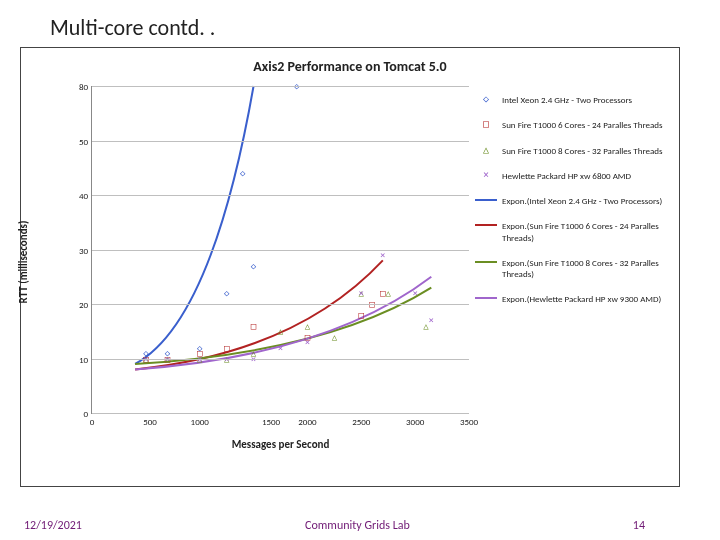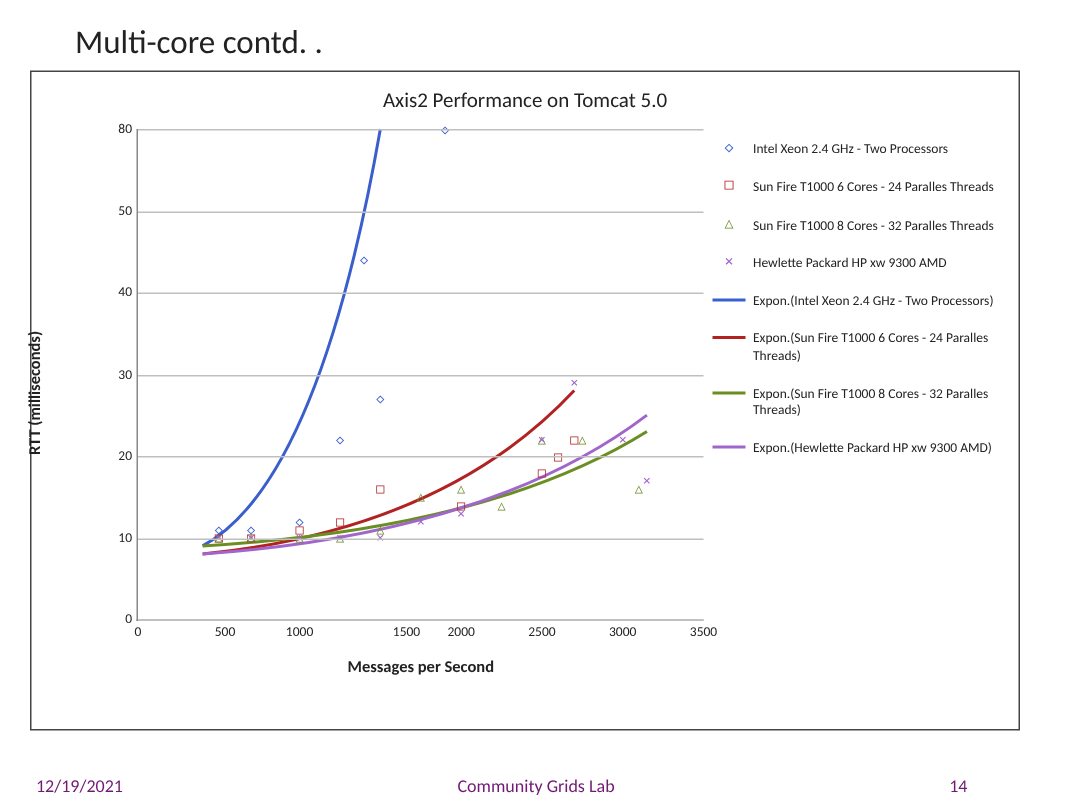--- a/index.html
+++ b/index.html
@@ -27,21 +27,21 @@
   .chart-box {
     border: 1px solid #444;
     width: 660px;
     height: 440px;
     position: relative;
     box-sizing: border-box;
     margin: 0 auto;
   }
   .chart-title {
     text-align: center;
-    font-weight: 400;
+    font-weight: 700;
     font-size: 14px;
     padding-top: 10px;
   }
   .plot-wrap {
     position: absolute;
     left: 42px;
     top: 38px;
     right: 210px;
     bottom: 48px;
   }
@@ -241,21 +241,21 @@
         <div class="legend-item">
           <div class="legend-swatch">
             <span class="marker" style="color: rgb(107, 142, 35);">△</span>
           </div>
           <div>Sun Fire T1000 8 Cores - 32 Paralles Threads</div>
         </div>
         <div class="legend-item">
           <div class="legend-swatch">
             <span class="marker" style="color: rgb(160, 102, 204);">×</span>
           </div>
-          <div>Hewlette Packard HP xw 9300 AMD</div>
+          <div>Hewlette Packard HP xw 6800 AMD</div>
         </div>
         <div class="legend-item">
           <div class="legend-swatch">
             <div class="legend-line" style="background: rgb(58, 95, 205);"></div>
           </div>
           <div>Expon.(Intel Xeon 2.4 GHz - Two Processors)</div>
         </div>
         <div class="legend-item">
           <div class="legend-swatch">
             <div class="legend-line" style="background: rgb(178, 34, 34);"></div>

